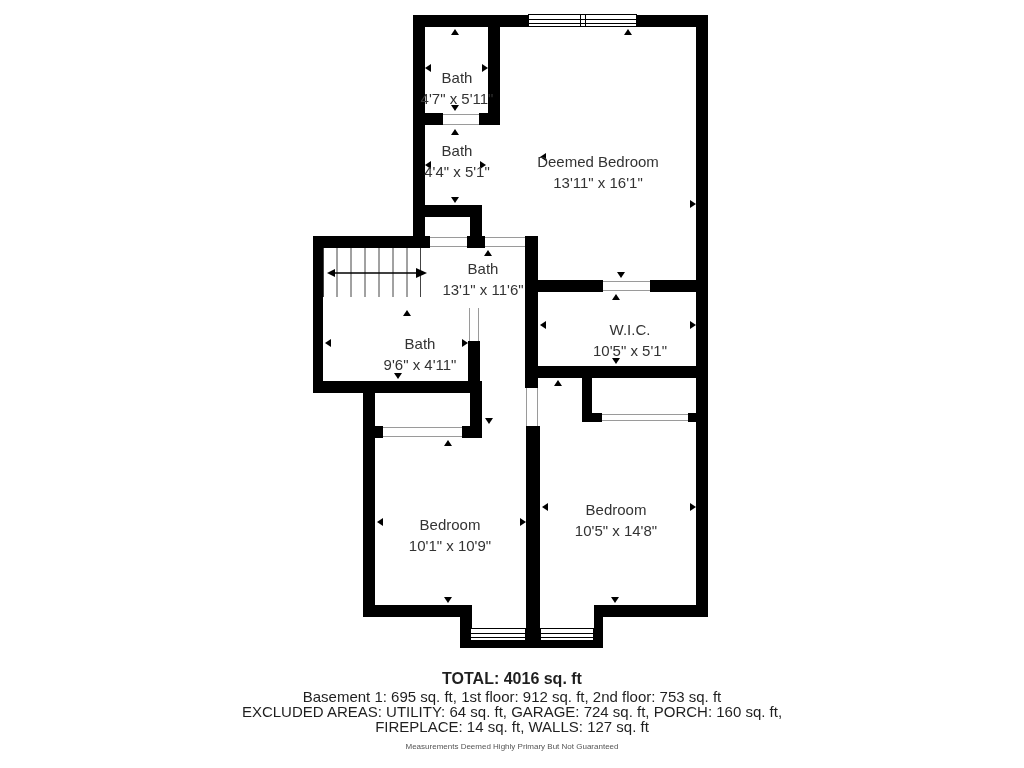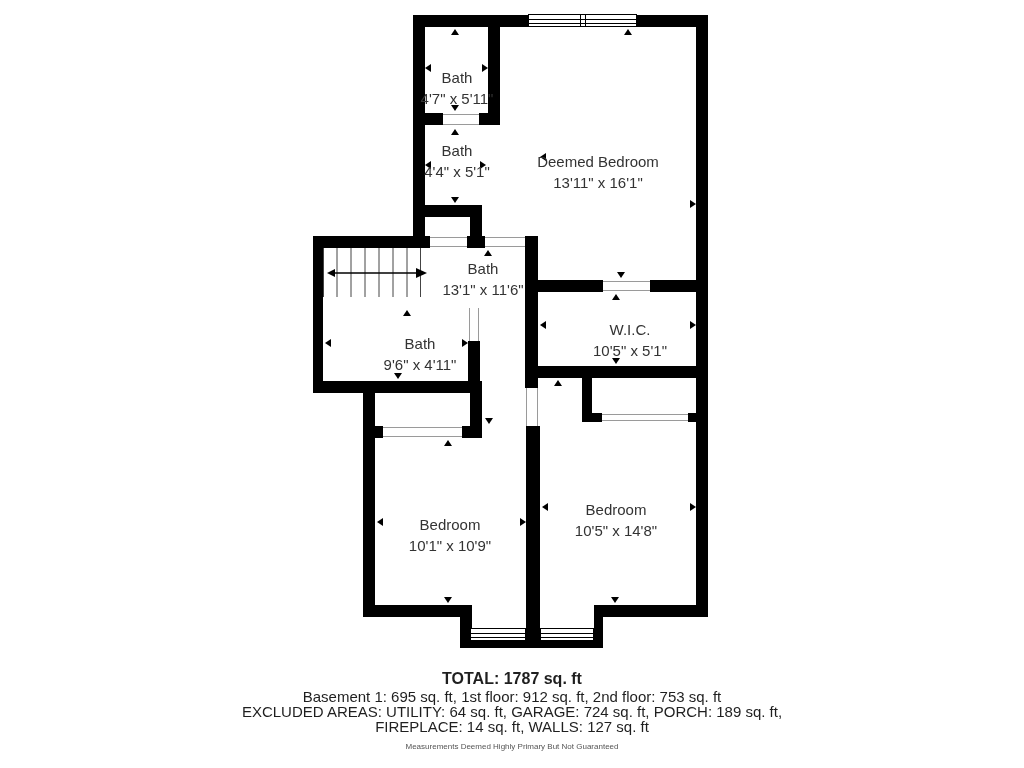--- a/index.html
+++ b/index.html
@@ -163,19 +163,19 @@
   </div>
   <div class="room-label" style="left:450px;top:514px;">
     <div>Bedroom</div>
     <div>10'1" x 10'9"</div>
   </div>
   <div class="room-label" style="left:616px;top:499px;">
     <div>Bedroom</div>
     <div>10'5" x 14'8"</div>
   </div>
 
-  <div class="fline ftotal" style="top:670px;">TOTAL: 1787 sq. ft</div>
+  <div class="fline ftotal" style="top:670px;">TOTAL: 4016 sq. ft</div>
   <div class="fline" style="top:688px;">Basement 1: 695 sq. ft, 1st floor: 912 sq. ft, 2nd floor: 753 sq. ft</div>
-  <div class="fline" style="top:703px;">EXCLUDED AREAS: UTILITY: 64 sq. ft, GARAGE: 724 sq. ft, PORCH: 189 sq. ft,</div>
+  <div class="fline" style="top:703px;">EXCLUDED AREAS: UTILITY: 64 sq. ft, GARAGE: 724 sq. ft, PORCH: 160 sq. ft,</div>
   <div class="fline" style="top:718px;">FIREPLACE: 14 sq. ft, WALLS: 127 sq. ft</div>
   <div class="fline fsmall" style="top:742px;">Measurements Deemed Highly Primary But Not Guaranteed</div>
 
 </div>
 
 </body></html>

